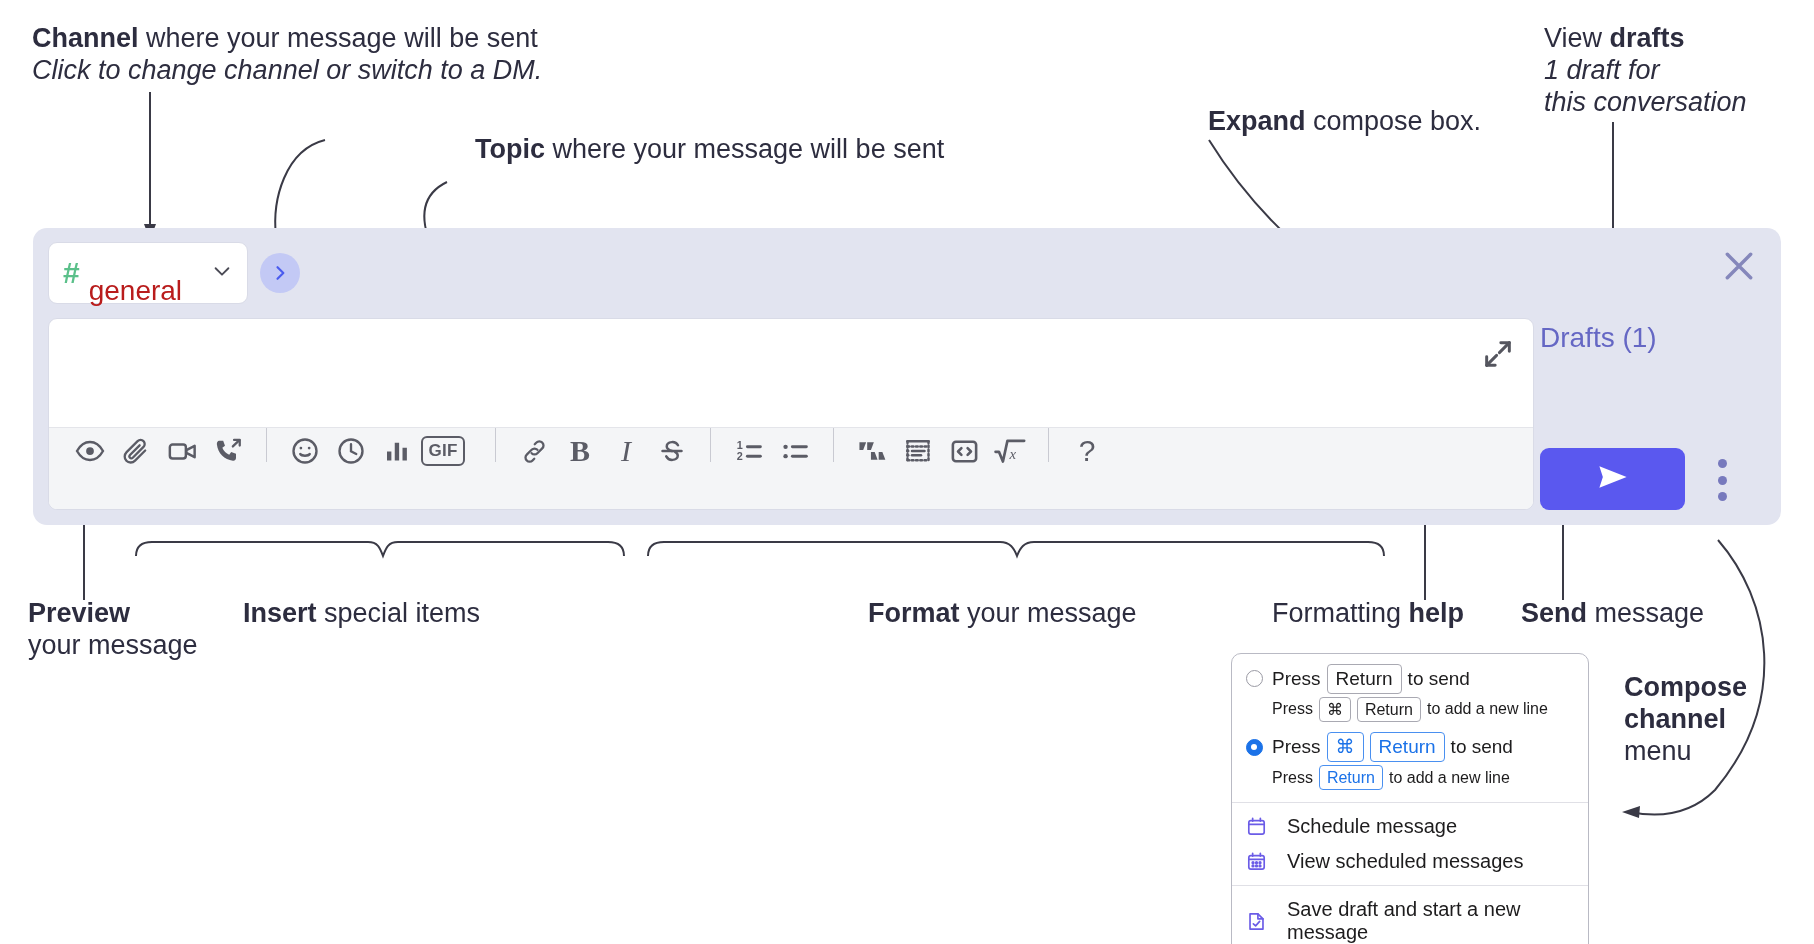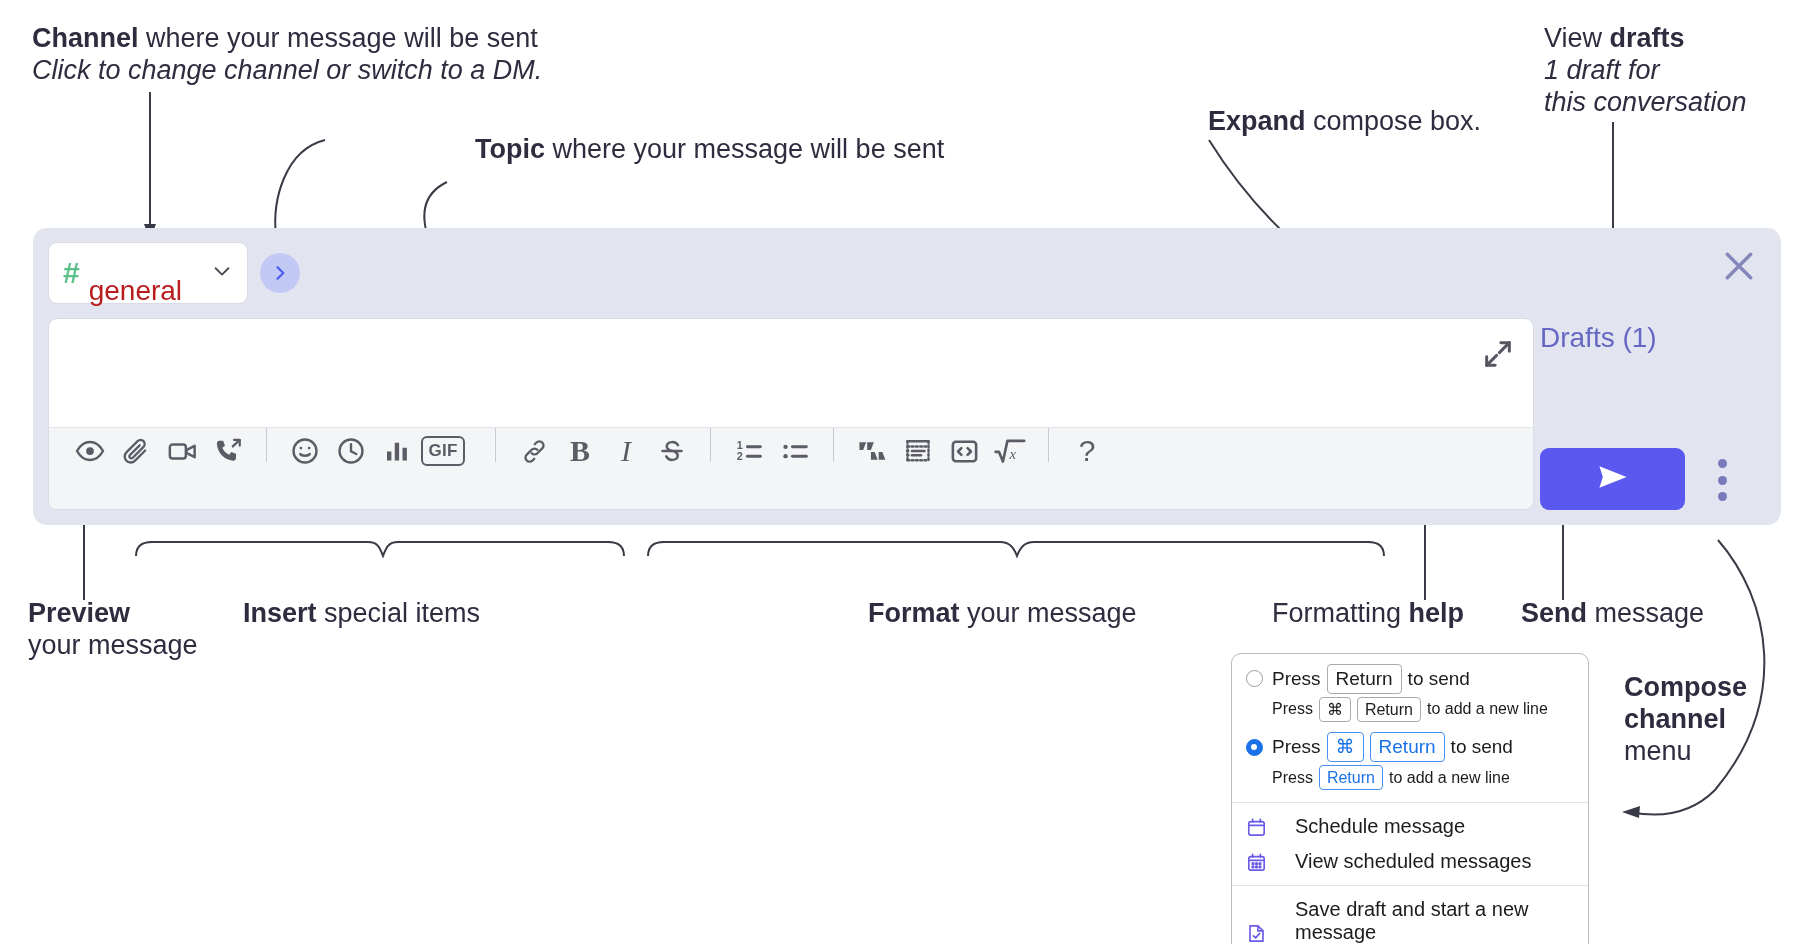--- a/index.html
+++ b/index.html
@@ -206,21 +206,21 @@
     font-size: 16px;
     line-height: 1.35;
     background: #fff;
     color: #1d1c1d;
     display: inline-block;
   }
   .key.lg { font-size: 19px; padding: 1px 8px; }
   .key.blue { border-color: #4a90f0; color: #1b72e8; }
   .menu-sep { height: 1px; background: #e0e0e6; margin: 6px 0; }
   .menu-item {
-    display: flex; align-items: flex-end; gap: 28px;
+    display: flex; align-items: center; gap: 20px;
     padding: 6px 14px;
     font-size: 20px;
     cursor: pointer;
   }
   .menu-item .mi-icon { width: 21px; height: 21px; color: #6b5ce7; flex: none; }
 </style>
 </head>
 <body>
 
 <div id="stage">

